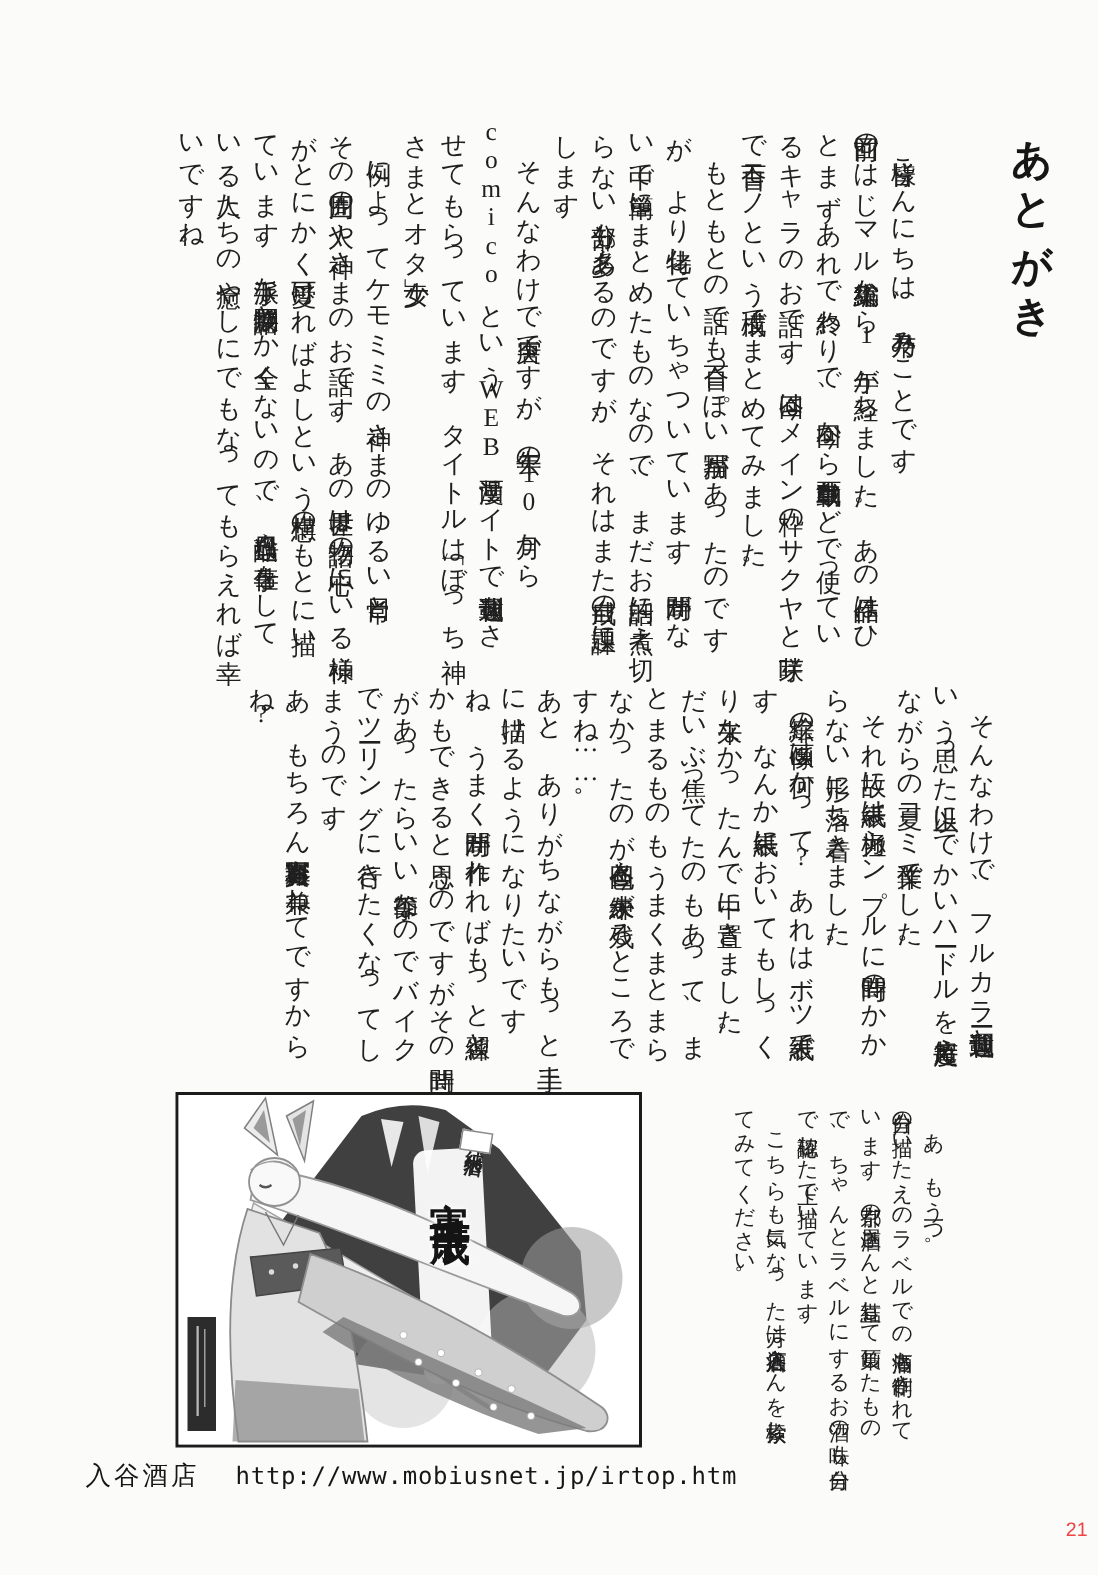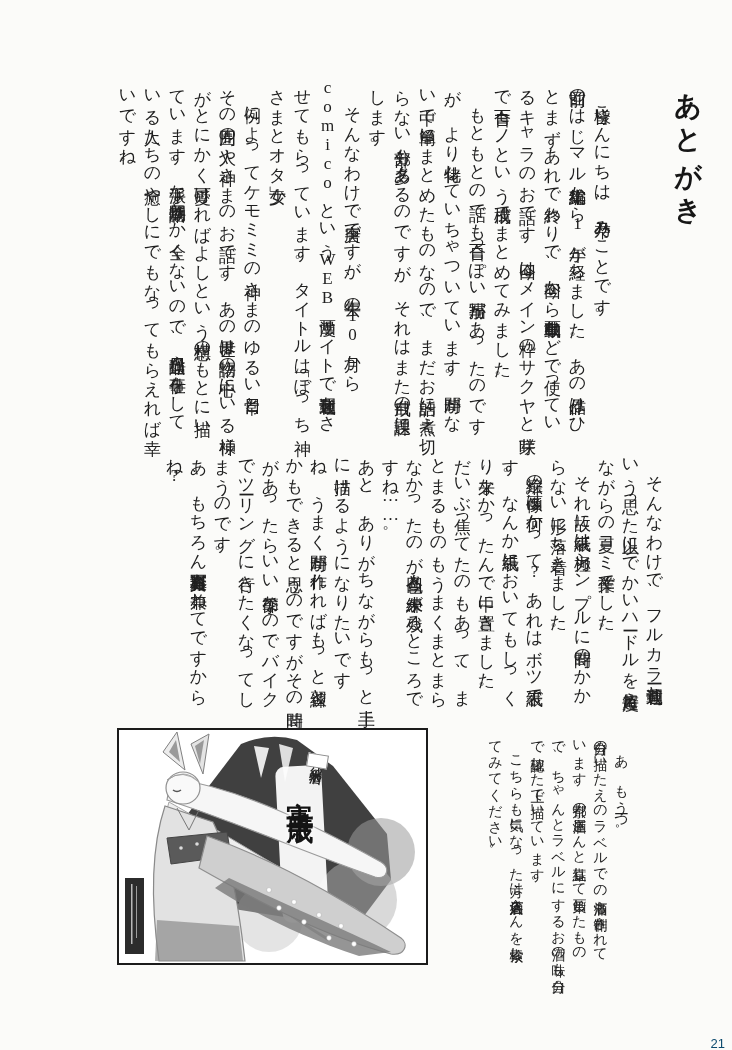--- a/index.html
+++ b/index.html
@@ -43,23 +43,23 @@
     color:#141414; text-shadow:0 0 6px #ffffff, 0 0 2px #ffffff;
   }
   .footer {
     position:absolute; top:972px; left:57px;
     display:flex; align-items:baseline; gap:24px;
     color:#161616;
   }
   .footer .shop { font-family:"Liberation Sans","DejaVu Sans",sans-serif; font-size:17px; letter-spacing:2px; }
   .footer .url  { font-family:"DejaVu Sans Mono","Liberation Mono",monospace; font-size:16px; letter-spacing:0.5px; }
   .page-number {
-    position:absolute; top:1036px; right:7px;
+    position:absolute; top:1012px; right:7px;
     font-family:"Liberation Sans","DejaVu Sans",sans-serif;
-    font-size:13px; color:#0c4a6e;
+    font-size:13px; color:#ef4444;
   }
 </style>
 </head>
 <body>
 
 <div class="page">
 
   <div class="title">あとがき</div>
 
   <div class="block" id="block-top">
@@ -137,16 +137,20 @@
       <path d="M38,190 L120,196 L124,231 L36,231 Z" fill="#8c8c8c" opacity="0.7"></path>
 
       <rect x="6" y="148" width="19" height="76" fill="#2c2c2c"></rect>
       <rect x="12" y="154" width="1.5" height="60" fill="#dddddd" opacity="0.8"></rect>
       <rect x="17" y="156" width="1" height="52" fill="#bbbbbb" opacity="0.8"></rect>
     </svg>
     <div class="sake-type">純米酒</div>
     <div class="sake-name">富士千歳</div>
   </div>
 
+  <div class="footer">
+    <span class="shop">入谷酒店</span>
+    <span class="url">http://www.mobiusnet.jp/irtop.htm</span>
+  </div>
 
   <div class="page-number">21</div>
 
 </div>
 
 </body></html>

